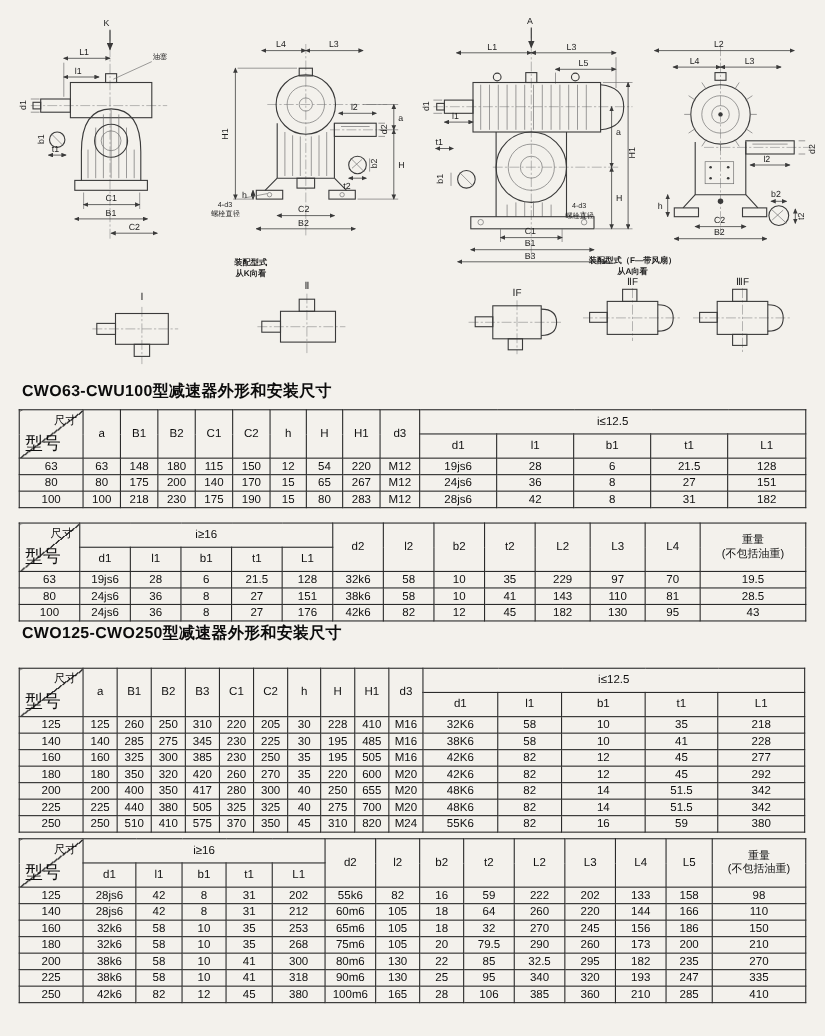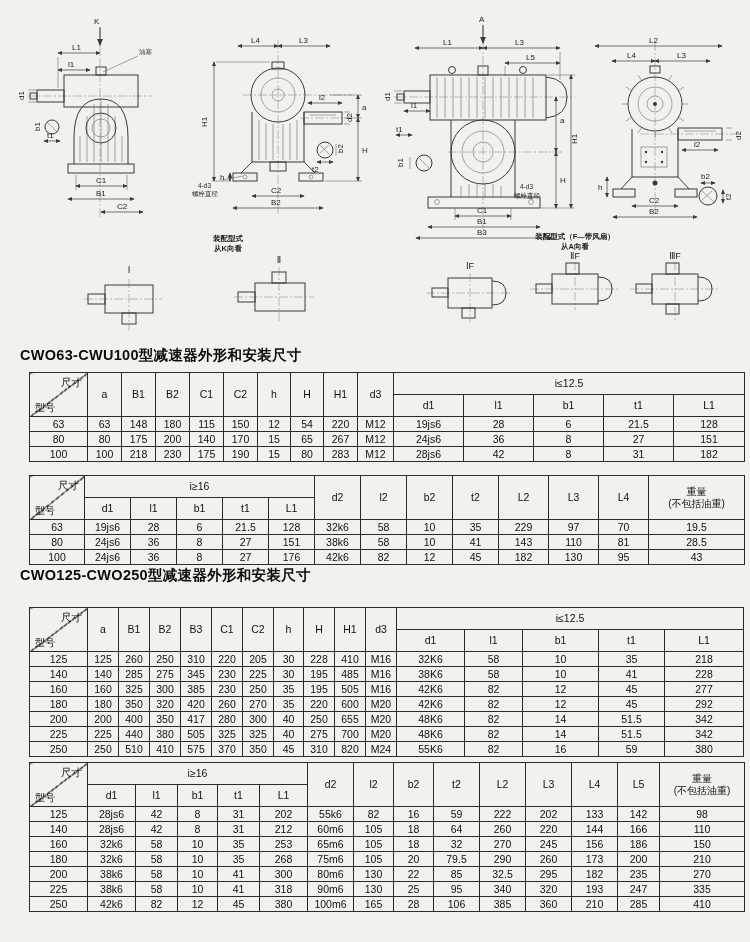--- a/index.html
+++ b/index.html
@@ -16,36 +16,36 @@
   #drawings text.b{font-size:7.5px;font-weight:bold;text-anchor:middle;}
   #drawings text.m{font-size:9px;text-anchor:middle;}
   .ln{stroke:#3a3a3a;stroke-width:1;fill:none;}
   .thin{stroke:#6b6b6b;stroke-width:0.6;fill:none;}
   .cl{stroke:#8a8a8a;stroke-width:0.55;stroke-dasharray:9 2 2 2;fill:none;}
   .dim{stroke:#3a3a3a;stroke-width:0.7;fill:none;marker-start:url(#ar);marker-end:url(#ar);}
   .dot{fill:#3a3a3a;}
   
   .sec-title{position:absolute;left:20px;font-size:14.5px;font-weight:bold;color:#0c0c0c;letter-spacing:0.3px;}
   
-  table.dims{position:absolute;left:17px;border-collapse:collapse;table-layout:fixed;margin-left:12px;}
+  table.dims{position:absolute;left:17px;border-collapse:collapse;table-layout:fixed;}
   table.dims th,table.dims td{
     border:1px solid #2b2b2b;font-size:10.5px;font-weight:normal;
     text-align:center;vertical-align:middle;padding:0;line-height:1.15;color:#101010;
   }
   table.dims thead th{height:21px;}
   table.dims tbody td{height:14px;}
   table.dims th.wt{font-size:10px;white-space:pre-line;line-height:1.2;}
   th.diag{
     position:relative;
     background:linear-gradient(to bottom right,
       transparent calc(50% - 0.6px),#2b2b2b calc(50% - 0.6px),
       #2b2b2b calc(50% + 0.6px),transparent calc(50% + 0.6px));
   }
   th.diag .dtop{position:absolute;top:3px;right:5px;font-size:10.5px;}
-  th.diag .dbot{position:absolute;bottom:3px;left:5px;font-size:10px;}
+  th.diag .dbot{position:absolute;bottom:3px;left:5px;font-size:16px;}
 </style>
 </head>
 <body>
 
 <svg id="drawings" width="750" height="344" viewBox="0 0 750 344">
   <defs>
     <marker id="ar" markerWidth="7" markerHeight="6" refX="6" refY="3" orient="auto-start-reverse">
       <path d="M0,0 L7,3 L0,6 Z" fill="#3a3a3a"></path>
     </marker>
   </defs>
@@ -723,21 +723,21 @@
         <td>8</td>
         <td>31</td>
         <td>202</td>
         <td>55k6</td>
         <td>82</td>
         <td>16</td>
         <td>59</td>
         <td>222</td>
         <td>202</td>
         <td>133</td>
-        <td>142</td>
+        <td>158</td>
         <td>98</td>
       </tr>
       <tr>
         <td>140</td>
         <td>28js6</td>
         <td>42</td>
         <td>8</td>
         <td>31</td>
         <td>212</td>
         <td>60m6</td>

